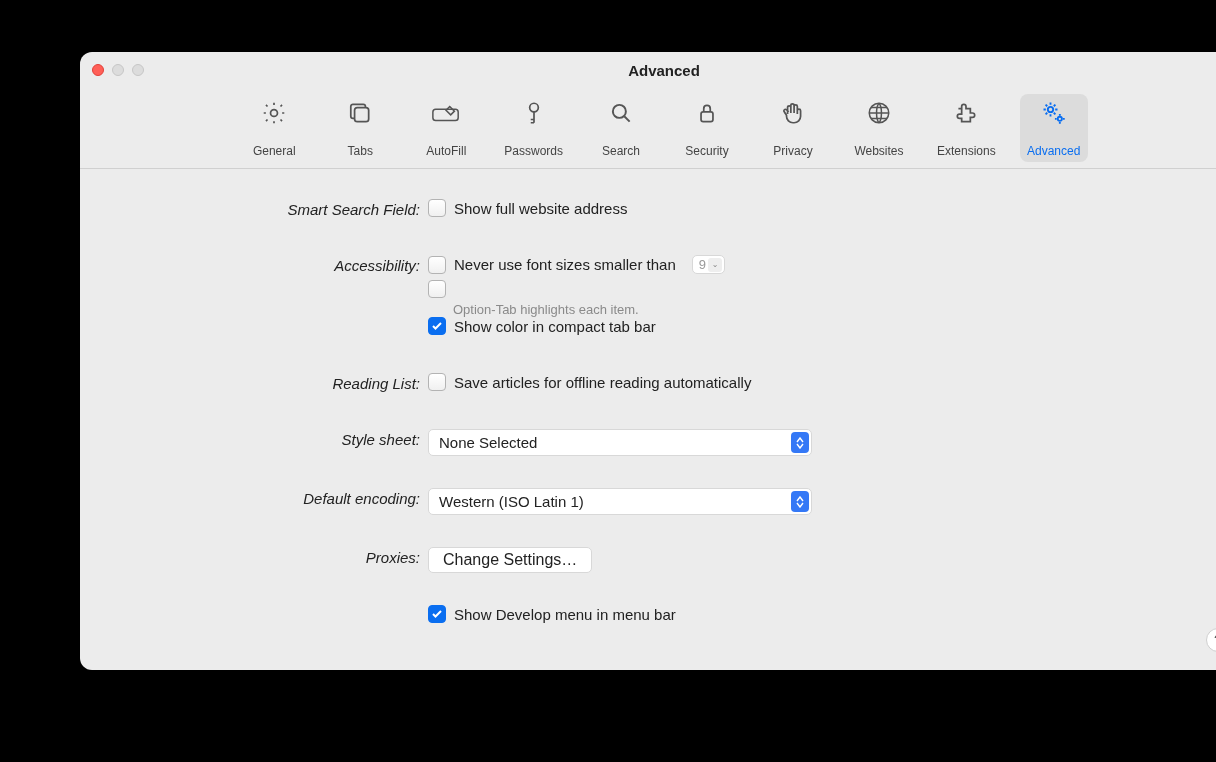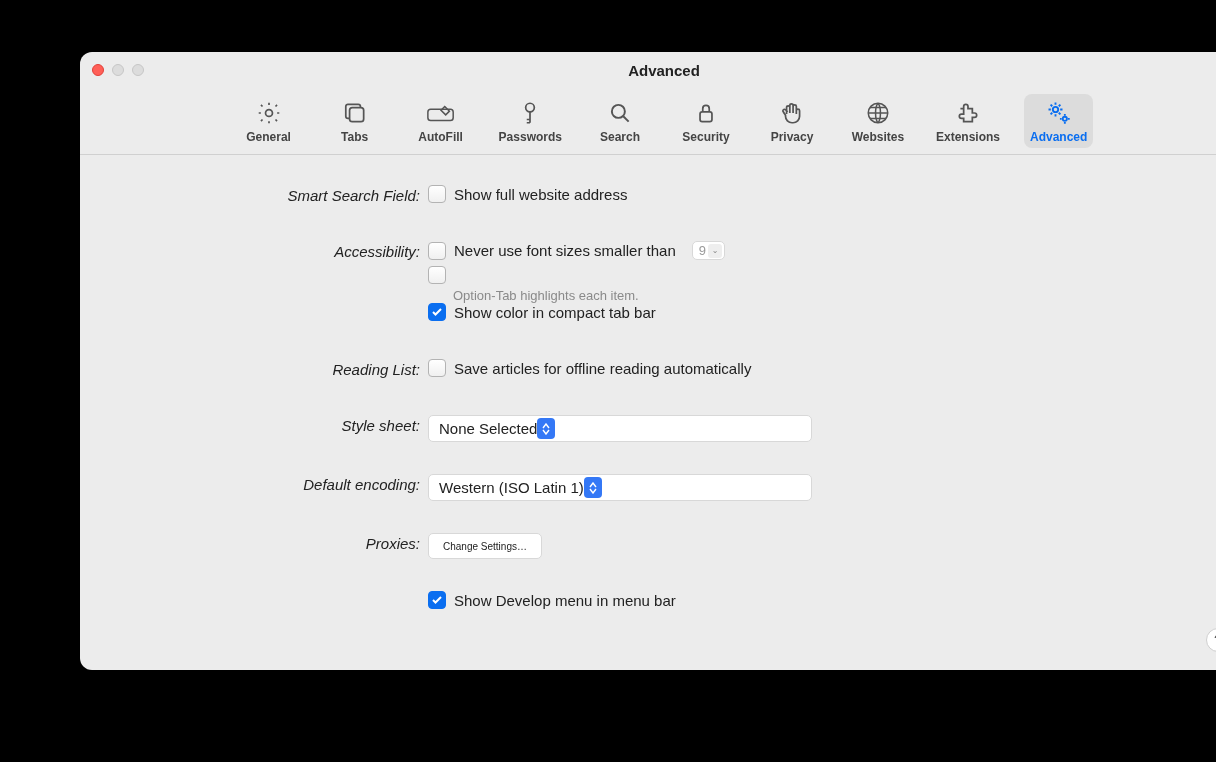--- a/index.html
+++ b/index.html
@@ -62,26 +62,25 @@
     display: flex;
     justify-content: center;
     gap: 18px;
     padding: 6px 0 6px 0;
     border-bottom: 1px solid #d0d0d0;
   }
   .tool {
     display: flex;
     flex-direction: column;
     align-items: center;
-    gap: 2px;
+    gap: 16px;
     padding: 4px 6px;
     border-radius: 8px;
     min-width: 56px;
     cursor: default;
-    font-weight: bold;
   }
   .tool .icon {
     width: 30px;
     height: 30px;
     display: flex;
     align-items: center;
     justify-content: center;
     color: #555;
   }
   .tool .lbl {
@@ -165,20 +164,21 @@
     background: #eee;
     display: flex;
     align-items: center;
     justify-content: center;
     font-size: 8px;
     color: #888;
   }
   .popup {
     display: flex;
     align-items: center;
+    justify-content: space-between;
     width: 372px;
     height: 25px;
     background: #fff;
     border: 1px solid #d8d8d8;
     border-radius: 5px;
     padding: 0 0 0 10px;
     font-size: 15px;
     color: #222;
   }
   .popup .knob {
@@ -195,21 +195,21 @@
   }
   .popup .knob svg { display: block; }
   .push-btn {
     display: inline-flex;
     align-items: center;
     height: 24px;
     padding: 0 14px;
     background: #fff;
     border: 1px solid #d8d8d8;
     border-radius: 5px;
-    font-size: 10px;
+    font-size: 16px;
     color: #222;
   }
   .sep { height: 22px; }
   .help-btn {
     position: absolute;
     right: 18px;
     bottom: 18px;
     width: 22px;
     height: 22px;
     border-radius: 50%;

